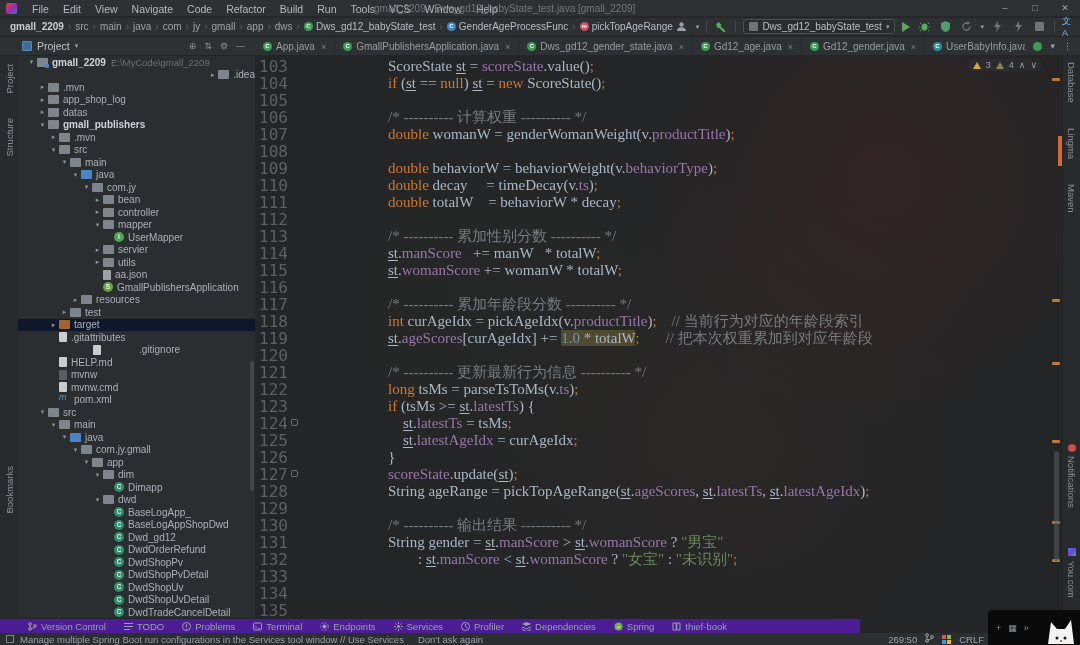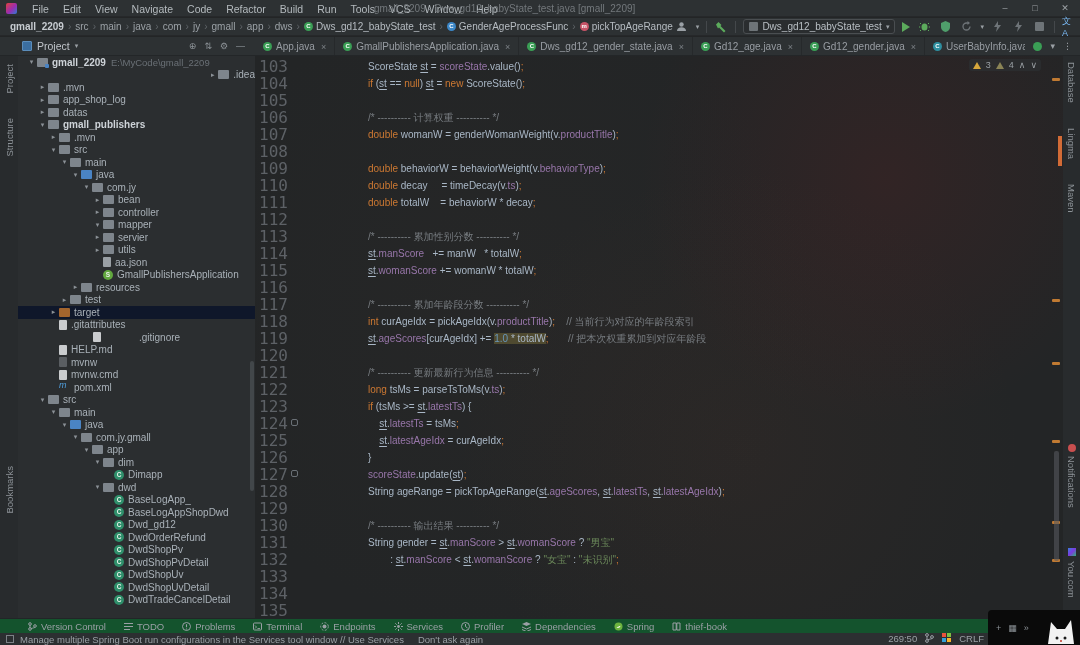--- a/index.html
+++ b/index.html
@@ -100,54 +100,54 @@
     background:
       radial-gradient(circle at 78% 22%, rgba(140,30,30,.14), transparent 32%),
       radial-gradient(circle at 60% 70%, rgba(110,60,40,.10), transparent 45%),
       radial-gradient(circle at 30% 45%, rgba(60,50,45,.12), transparent 50%); }
   .gutter { position:absolute; left:0; top:0; width:45px; height:562px; padding-top:2px; }
   .gut-line { height:17px; line-height:17px; text-align:right; padding-right:12px;
     font-family:"DejaVu Sans Mono","Liberation Mono",monospace; font-size:16px; color:#5d6166; position:relative; }
   .fold-mark { position:absolute; right:2px; top:4px; width:7px; height:7px; border:1px solid #6a7076; border-radius:2px; }
   .code { position:absolute; left:45px; top:0; right:14px; height:562px; padding:2px 0 0 68px; }
   .cl { height:17px; line-height:17px; white-space:pre;
-    font-family:Liberation Sans, sans-serif; font-size:10px; }
+    font-family:Liberation Serif, serif; font-size:15px;margin-left:20px; }
   .tok-p { color:#a9b7c6; }
   .tok-k { color:#cc7832; }
   .tok-f { color:#9876aa; }
   .tok-c { color:#777c80; }
   .tok-s { color:#6a8759; }
   .tok-n { color:#6897bb; }
   .tok-m { color:#cc7832; }
   .tok-u { color:#a9b7c6; text-decoration:underline; text-underline-offset:2px; }
   .tok-hl { background:#4f4a30; }
   .inspection { position:absolute; right:22px; top:3px; display:flex; align-items:center; gap:5px;
     font-size:9px; color:#9aa0a5; background:rgba(43,46,48,.85); padding:1px 4px; border-radius:3px; }
   .warn-tri { width:0; height:0; border-left:4px solid transparent; border-right:4px solid transparent;
     border-bottom:7px solid #d6a73c; display:inline-block; }
   .warn-tri.weak { border-bottom-color:#8a8456; }
   .err-stripe { position:absolute; right:0; top:0; width:14px; height:562px; }
   .err-tick { position:absolute; right:3px; width:8px; height:3px; background:#c07a32; border-radius:1px; }
   .err-block { position:absolute; right:1px; width:4px; height:30px; background:#d26b36; }
   .ed-scroll { position:absolute; right:4px; top:395px; width:5px; height:110px; background:#55595d; opacity:.6; border-radius:2px; }
 
   
-  .bottombar { position:absolute; left:0; top:618px; width:1080px; height:15px;
-    background:#14532d; border-top:1px solid #222527; display:flex; align-items:center; padding-left:28px; gap:18px; }
+  .bottombar { position:absolute; left:0; top:618px; width:860px; height:15px;
+    background:#4c1d95; border-top:1px solid #222527; display:flex; align-items:center; padding-left:28px; gap:18px; }
   .bb-item { display:flex; align-items:center; gap:4px; font-size:9.5px; color:#9aa0a5; white-space:nowrap; }
   .bb-ic { width:9px; height:9px; display:inline-flex; }
   .bb-ic svg { width:9px; height:9px; }
 
   
   .statusbar { position:absolute; left:0; top:633px; width:1080px; height:12px;
     background:#2c2f31; display:flex; align-items:center; font-size:9.5px; color:#9aa0a5; }
   .sb-ic { width:8px; height:8px; border:1px solid #7c8186; margin:0 6px 0 6px; }
   .sb-msg { white-space:nowrap; }
   .sb-action { margin-left:14px; color:#9aa0a5; }
-  .sb-right { margin-left:auto; display:flex; gap:8px; padding-right:96px; }
+  .sb-right { margin-left:auto; display:flex; align-items:center; gap:8px; padding-right:96px; }
   .win-logo { display:grid; grid-template-columns:4px 4px; grid-template-rows:4px 4px; gap:1px; }
   .win-logo span:nth-child(1){background:#e8533c;} .win-logo span:nth-child(2){background:#7bc043;}
   .win-logo span:nth-child(3){background:#33a0da;} .win-logo span:nth-child(4){background:#f7b32b;}
 
   
   .pet { position:absolute; right:0; top:610px; width:92px; height:35px; background:#0a0a0a;
     border-radius:4px 0 0 0; display:flex; align-items:center; gap:7px; padding-left:8px; }
   .pet-ic { color:#8b9196; font-size:9px; }
   .pet svg { position:absolute; right:2px; bottom:1px; }
 </style>
@@ -382,20 +382,25 @@
       </div>
       <div class="tree-row" style="padding-left: 74px;">
         <span class="chev">▸</span>
         <span class="ti ti-pkg"></span>
         <span class="tree-lbl">controller</span>
       </div>
       <div class="tree-row" style="padding-left: 74px;">
         <span class="chev">▾</span>
         <span class="ti ti-pkg"></span>
         <span class="tree-lbl">mapper</span>
+      </div>
+      <div class="tree-row" style="padding-left: 85px;">
+        <span class="chev"></span>
+        <span class="ti ti-iface"></span>
+        <span class="tree-lbl">UserMapper</span>
       </div>
       <div class="tree-row" style="padding-left: 74px;">
         <span class="chev">▸</span>
         <span class="ti ti-pkg"></span>
         <span class="tree-lbl">servier</span>
       </div>
       <div class="tree-row" style="padding-left: 74px;">
         <span class="chev">▸</span>
         <span class="ti ti-pkg"></span>
         <span class="tree-lbl">utils</span>

